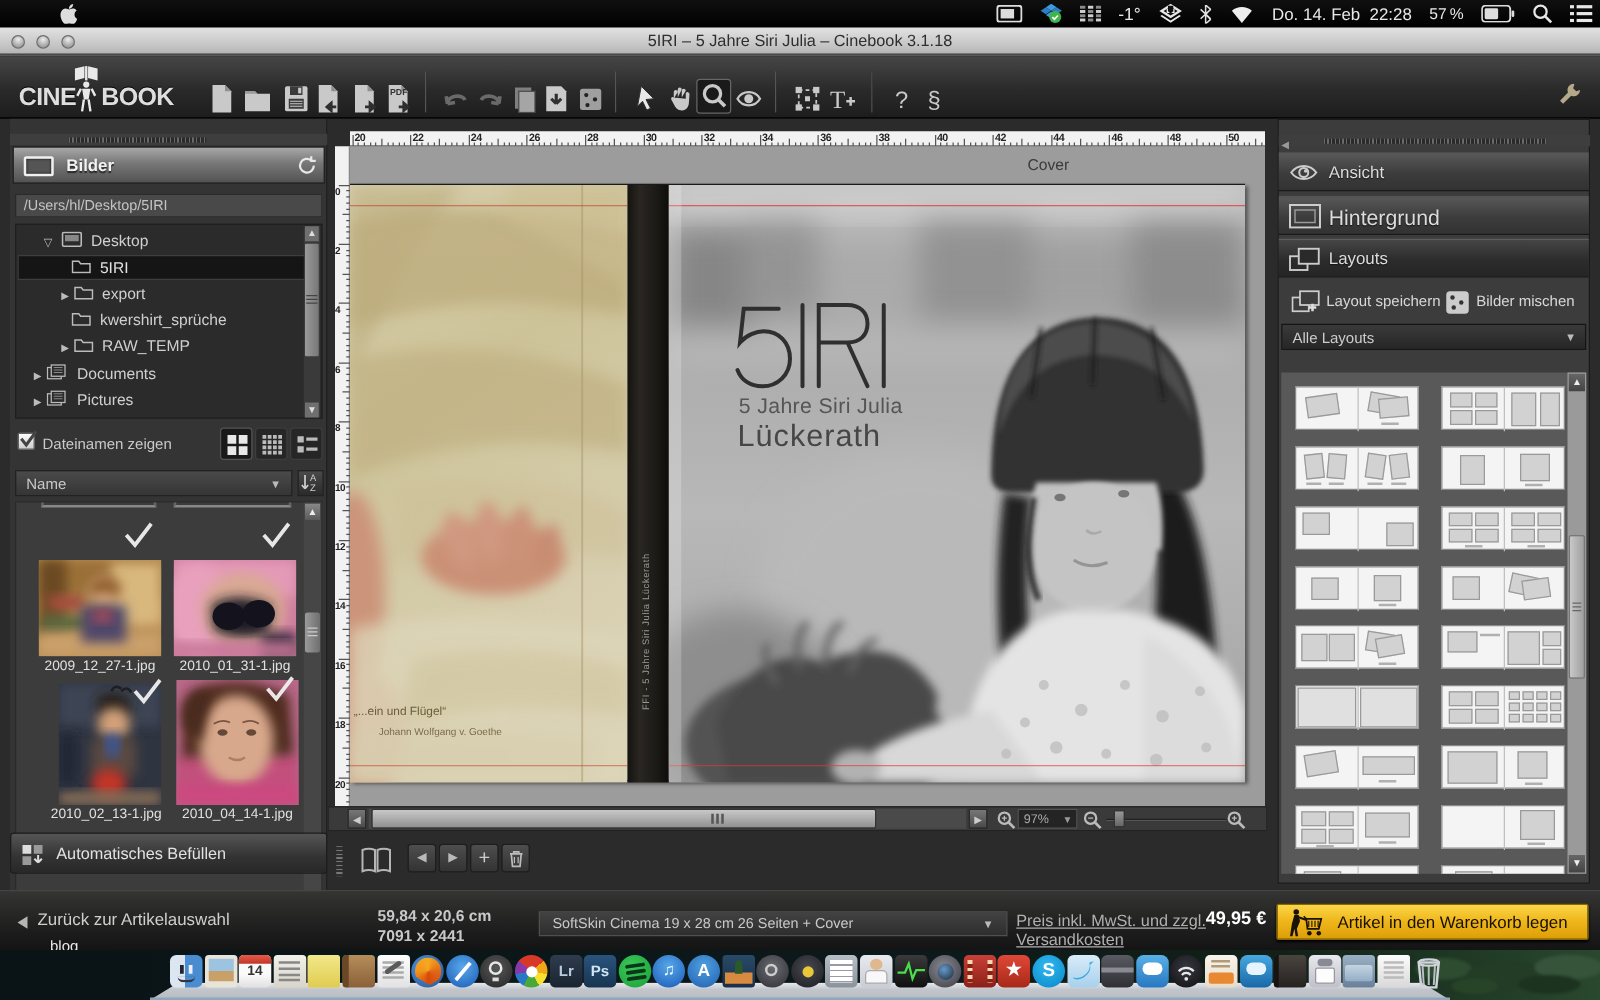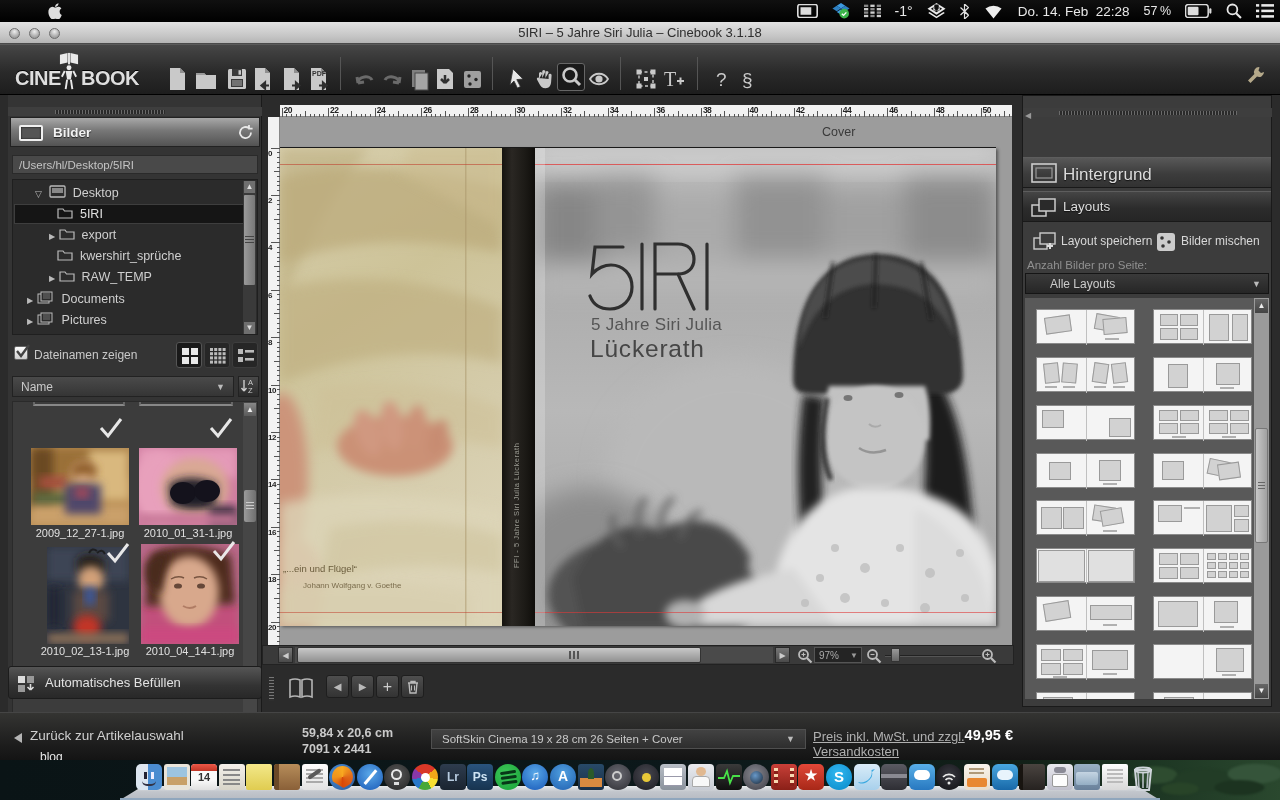--- a/index.html
+++ b/index.html
@@ -833,20 +833,28 @@
 <svg style="margin:3px" width="16" height="16" viewBox="0 0 16 16">
           <path d="M3 4h10M6 4V2.5h4V4M4 4l1 10h6l1-10" fill="none" stroke="#bbb" stroke-width="1.4"></path>
           <path d="M6.5 6.5v5M9.5 6.5v5" stroke="#bbb" stroke-width="1"></path>
         </svg></div>
 </div>
   </div>
 <div class="abs" style="left:1022px;top:95px;width:250px;height:612px;background:#3c3c3c;border:1px solid #1a1a1a;">
 <div class="abs" style="left:0;top:12px;width:249px;height:9px;background:#3e3e3e;"></div>
     <div class="abs" style="left:2px;top:15px;font-size:8px;color:#999;">◀</div>
     <div class="abs" style="left:36px;top:15px;width:178px;height:4px;background:repeating-linear-gradient(90deg,#6a6a6a 0 1px,#2a2a2a 1px 3px);"></div>
+    <div class="abs" style="left:0px;top:26px;width:248px;height:31px;background:linear-gradient(#585858,#3c3c3c 55%,#323232);border-top:1px solid #5d5d5d;border-bottom:1px solid #191919;">
+      <svg class="abs" style="left:8px;top:5px" width="24" height="20" viewBox="0 0 24 20">
+        <path d="M2 10 C7 3 17 3 22 10 C17 17 7 17 2 10z" fill="none" stroke="#ccc" stroke-width="1.6"></path>
+        <circle cx="12" cy="10" r="3.6" fill="none" stroke="#ccc" stroke-width="1.6"></circle>
+        <circle cx="13.5" cy="8.8" r="1.4" fill="#ccc"></circle>
+      </svg>
+      <div class="abs" style="left:40px;top:7px;font-size:13.5px;color:#dcdcdc;text-shadow:0 1px 1px #111;">Ansicht</div>
+    </div>
     <div class="abs" style="left:0px;top:61px;width:248px;height:31px;background:linear-gradient(#585858,#3c3c3c 55%,#323232);border-top:1px solid #5d5d5d;border-bottom:1px solid #191919;">
       <svg class="abs" style="left:8px;top:5px" width="26" height="20" viewBox="0 0 26 20">
         <rect x="1" y="1" width="24" height="18" fill="none" stroke="#ccc" stroke-width="1.6"></rect>
         <rect x="5" y="5" width="16" height="10" fill="none" stroke="#999" stroke-width="1.2"></rect>
       </svg>
       <div class="abs" style="left:40px;top:7px;font-size:17px;color:#dcdcdc;text-shadow:0 1px 1px #111;">Hintergrund</div>
     </div>
     <div class="abs" style="left:0;top:130px;width:248px;height:32px;">
 <svg class="abs" style="left:10px;top:6px" width="24" height="20" viewBox="0 0 24 20">
         <rect x="1" y="6" width="13" height="11" fill="none" stroke="#ccc" stroke-width="1.4"></rect>
@@ -863,21 +871,21 @@
 <div class="abs" style="left:158px;top:8px;font-size:12px;color:#d8d8d8;">Bilder mischen</div>
 </div>
     <div class="abs" style="left:0px;top:95px;width:248px;height:31px;background:linear-gradient(#454545,#2c2c2c 55%,#252525);border-top:1px solid #5d5d5d;border-bottom:1px solid #191919;">
       <svg class="abs" style="left:8px;top:5px" width="26" height="22" viewBox="0 0 26 22">
         <rect x="1" y="8" width="14" height="11" fill="none" stroke="#ccc" stroke-width="1.5"></rect>
         <rect x="8" y="2" width="16" height="12" fill="#2a2a2a" stroke="#ccc" stroke-width="1.5"></rect>
       </svg>
       <div class="abs" style="left:40px;top:7px;font-size:13.5px;color:#dcdcdc;text-shadow:0 1px 1px #111;">Layouts</div>
     </div>
     <div class="abs" style="left:4px;top:163px;font-size:11.5px;color:#909090;">Anzahl Bilder pro Seite:</div>
-    <div class="abs" style="left:2px;top:177px;width:244px;height:21px;background:linear-gradient(#3a3a3a,#262626);border:1px solid #151515;font-size:12px;color:#ccc;line-height:20px;padding-left:24px;">Alle Layouts<span class="abs" style="right:7px;top:0;font-size:9px;color:#bbb;">▼</span></div>
+    <div class="abs" style="left:2px;top:163px;width:244px;height:21px;background:linear-gradient(#3a3a3a,#262626);border:1px solid #151515;font-size:12px;color:#ccc;line-height:20px;padding-left:8px;">Alle Layouts<span class="abs" style="right:7px;top:0;font-size:9px;color:#bbb;">▼</span></div>
     <div class="abs" style="left:2px;top:202px;width:244px;height:401px;background:#595959;overflow:hidden;">
 <div class="abs" style="left:11px;top:11px;width:99px;height:35px;background:#f4f4f4;border:1px solid #8a8a8a;">
         <div class="abs" style="left:49px;top:0;width:1px;height:35px;background:#c0c0c0;"></div>
         <div class="abs" style="left:8px;top:6px;width:26px;height:17px;background:#d2d2d2;border:1px solid #9a9a9a;transform:rotate(-8deg);"></div>
         <div class="abs" style="left:58px;top:5px;width:24px;height:16px;background:#d2d2d2;border:1px solid #9a9a9a;transform:rotate(10deg);"></div>
         <div class="abs" style="left:66px;top:8px;width:24px;height:16px;background:#d2d2d2;border:1px solid #9a9a9a;transform:rotate(-5deg);"></div>
         <div class="abs" style="left:68px;top:28px;width:14px;height:2px;background:#b0b0b0;"></div>
       </div>
       <div class="abs" style="left:128px;top:11px;width:99px;height:35px;background:#f4f4f4;border:1px solid #8a8a8a;">
         <div class="abs" style="left:49px;top:0;width:1px;height:35px;background:#c0c0c0;"></div>
@@ -1019,20 +1027,35 @@
 </div>
   </div>
 <div class="abs" style="left:0;top:712px;width:1280px;height:48px;background:linear-gradient(#343432,#1c1c1c 70%,#141414);border-top:1px solid #454545;">
 <div class="abs" style="left:14px;top:20px;width:0;height:0;border-top:5px solid transparent;border-bottom:5px solid transparent;border-right:8px solid #b5b5b5;"></div>
 <div class="abs" style="left:30px;top:15px;font-size:13.5px;color:#cfcfcf;">Zurück zur Artikelauswahl</div>
 <div class="abs" style="left:40px;top:37px;font-size:12px;color:#e8e8e8;">blog</div>
 <div class="abs" style="left:302px;top:13px;font-size:12.5px;font-weight:bold;color:#c9c9c9;line-height:1.25;">59,84 x 20,6 cm<br>7091 x 2441</div>
 <div class="abs" style="left:431px;top:16px;width:375px;height:20px;background:linear-gradient(#424242,#2e2e2e);border:1px solid #4f4f4f;font-size:11.5px;color:#c9c9c9;line-height:19px;padding-left:10px;">SoftSkin Cinema 19 x 28 cm 26 Seiten + Cover<span class="abs" style="right:10px;top:0;font-size:9px;color:#bbb;">▼</span></div>
 <div class="abs" style="left:813px;top:14px;width:200px;text-align:right;font-size:14.5px;font-weight:bold;color:#fff;">49,95 €</div>
 <div class="abs" style="left:813px;top:16px;width:200px;text-align:left;font-size:13px;color:#b0b0b0;text-decoration:underline;">Preis inkl. MwSt. und zzgl. Versandkosten</div>
+<div class="abs" style="left:1021px;top:10px;width:250px;height:29px;background:linear-gradient(#fad64a,#f0b81c 45%,#dd9e08);border:1px solid #8a6a00;border-radius:2px;box-shadow:0 1px 2px #000;">
+<svg class="abs" style="left:8px;top:3px" width="34" height="23" viewBox="0 0 34 23">
+        <g fill="#1a1205">
+          <circle cx="7" cy="2.5" r="2.2"></circle>
+          <path d="M5.5 5 L9 5 L10 10 L7.5 16 L8.5 22 L6.5 22 L5.5 16 L4 22 L2 22 L3.5 12z"></path>
+          <path d="M9 6 L15 8 L14.5 9.5 L9.5 8z"></path>
+          <path d="M15 8 h12 l-2 8 h-9z" fill="none" stroke="#1a1205" stroke-width="1.4"></path>
+          <path d="M17 9.5v5M19.5 9.5v5M22 9.5v5M24.5 9.5v5" stroke="#1a1205" stroke-width="0.9"></path>
+          <circle cx="17.5" cy="19.5" r="1.8"></circle>
+          <circle cx="25" cy="19.5" r="1.8"></circle>
+          <path d="M13 6l2 2" stroke="#1a1205" stroke-width="1.2"></path>
+        </g>
+      </svg>
+<div class="abs" style="left:48px;top:6px;font-size:13.5px;color:#171002;">Artikel in den Warenkorb legen</div>
+</div>
 </div>
 <div class="abs" style="left:0;top:760px;width:1280px;height:40px;background:linear-gradient(90deg,#0a1416 0%,#0c181a 55%,#122018 80%,#1d3623 90%,#2a482e 100%);">
 <svg class="abs" style="left:1130px;top:0" width="150" height="40" viewBox="0 0 240 40">
       <g filter="blur(2px)">
         <ellipse cx="40" cy="12" rx="36" ry="14" fill="#2e4c30"></ellipse>
         <ellipse cx="120" cy="20" rx="50" ry="18" fill="#223c26"></ellipse>
         <ellipse cx="200" cy="10" rx="44" ry="16" fill="#35543a"></ellipse>
         <ellipse cx="175" cy="32" rx="40" ry="12" fill="#1c3320"></ellipse>
         <ellipse cx="80" cy="34" rx="30" ry="10" fill="#284428"></ellipse>
       </g>

